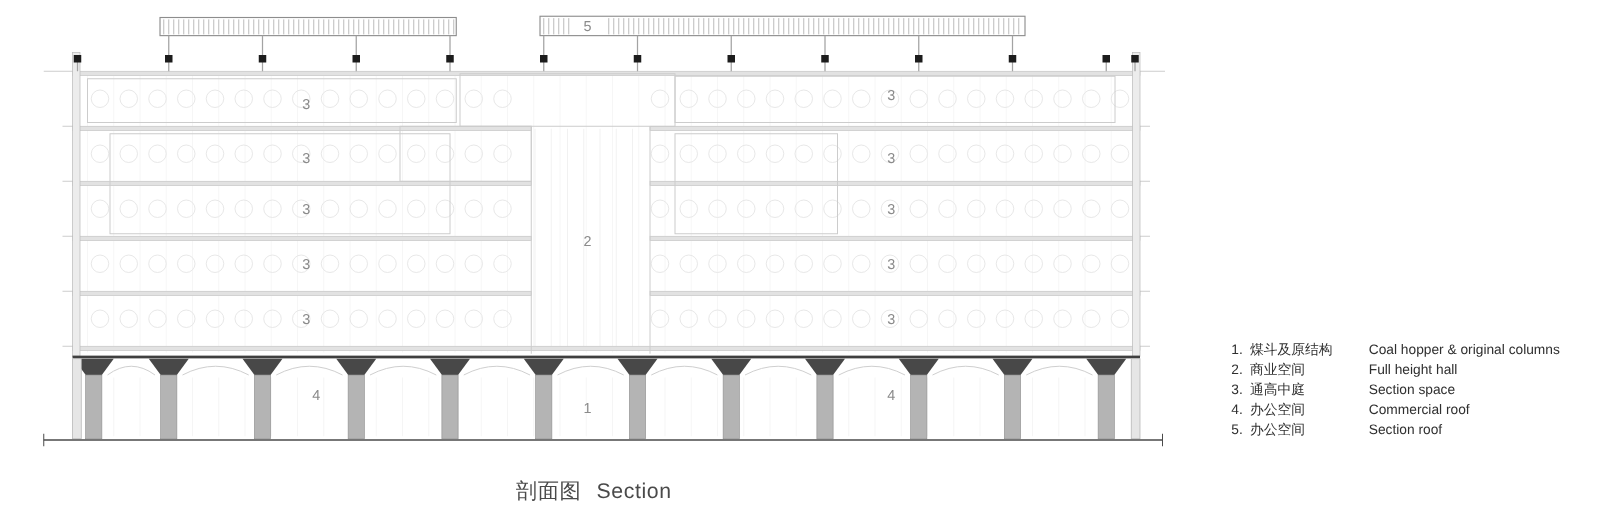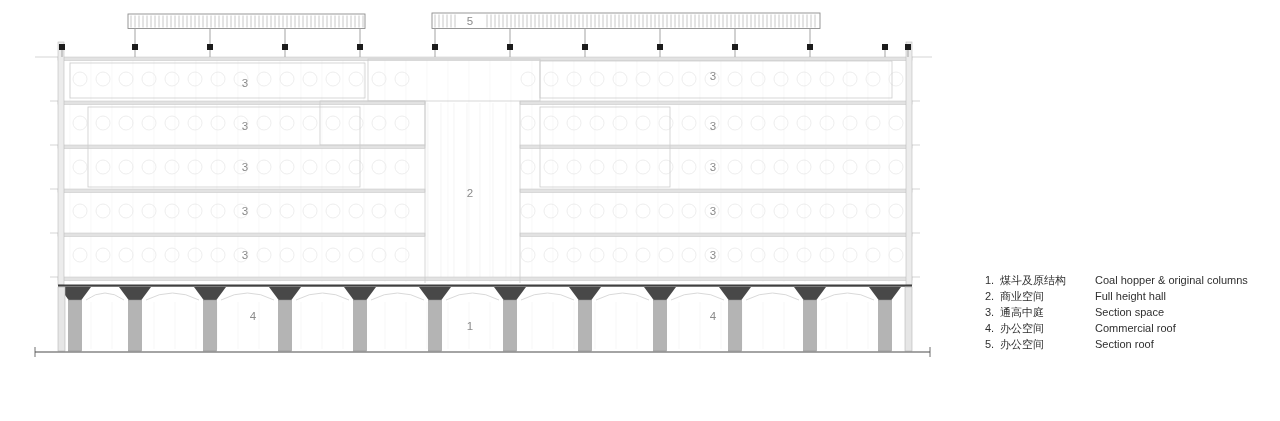--- a/index.html
+++ b/index.html
@@ -582,20 +582,23 @@
       <text x="713" y="259">3</text>
 
       <text x="470" y="197">2</text>
 
       <text x="253" y="320">4</text>
       <text x="713" y="320">4</text>
       <text x="470" y="330">1</text>
     </g>
   </svg>
 
+  <div class="caption">
+    <span class="zh">剖面图</span><span class="en">Section</span>
+  </div>
 
   <div class="legend">
     <div class="legend-row">
       <span class="l-num">1.</span>
       <span class="l-zh">煤斗及原结构</span>
       <span class="l-en">Coal hopper &amp; original columns</span>
     </div>
     <div class="legend-row">
       <span class="l-num">2.</span>
       <span class="l-zh">商业空间</span>

